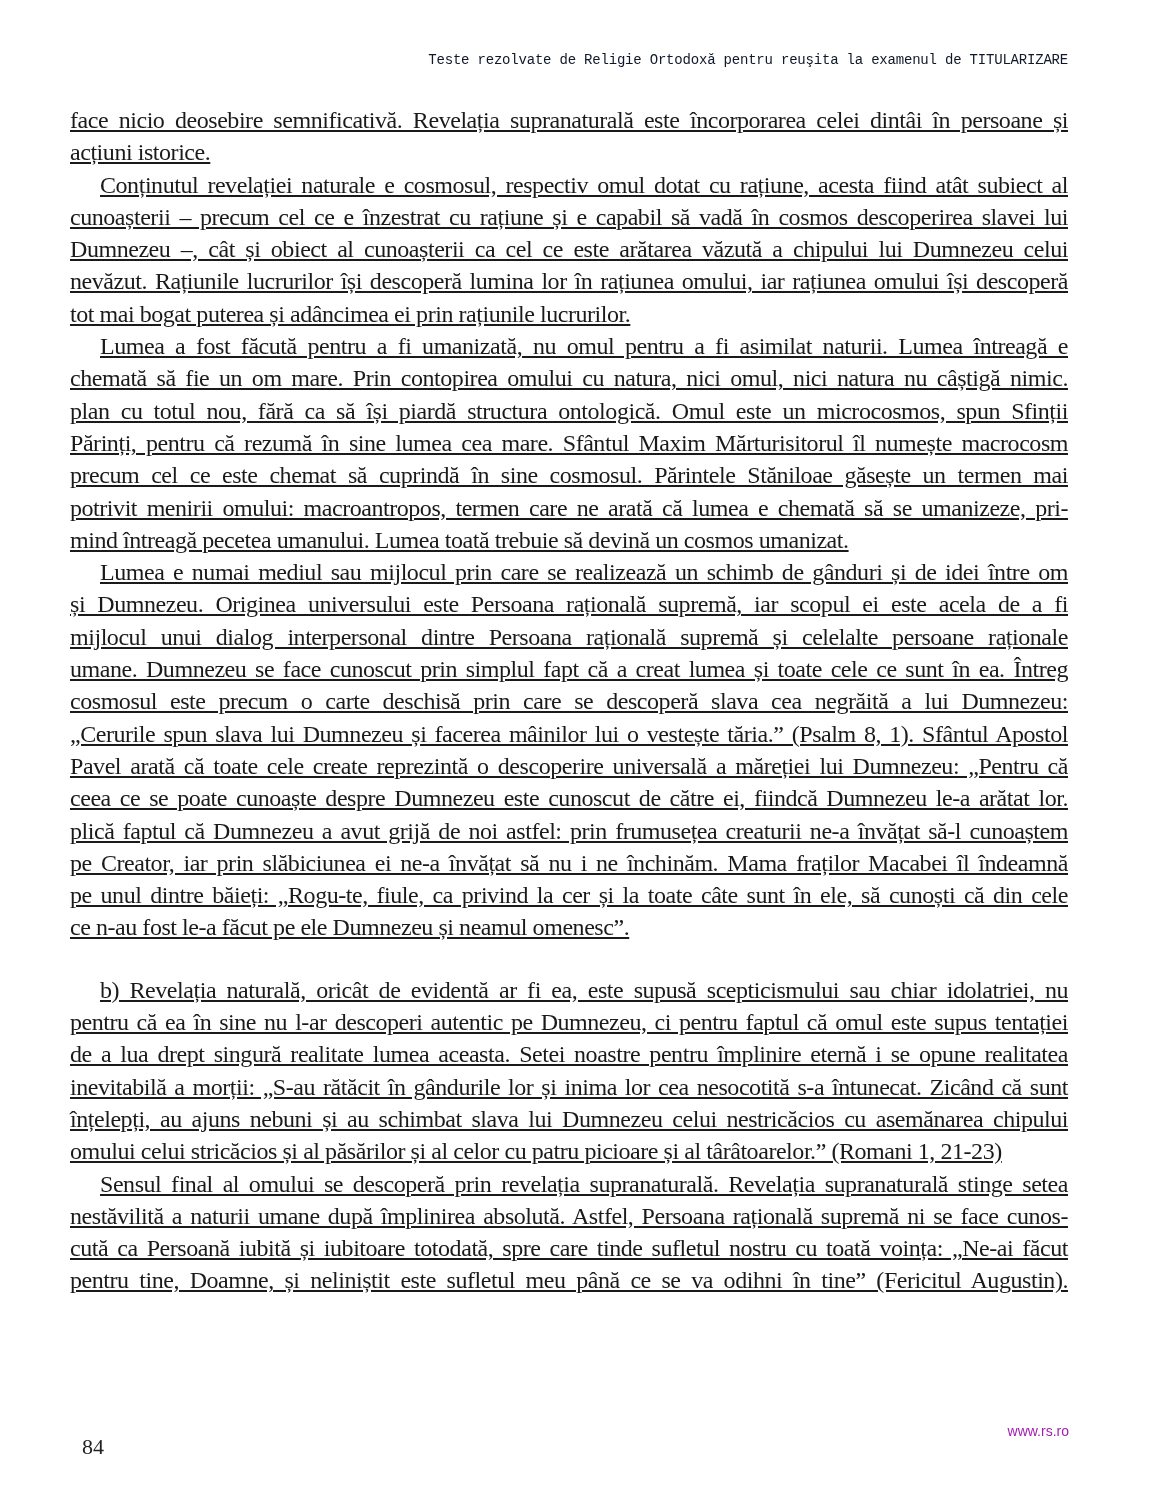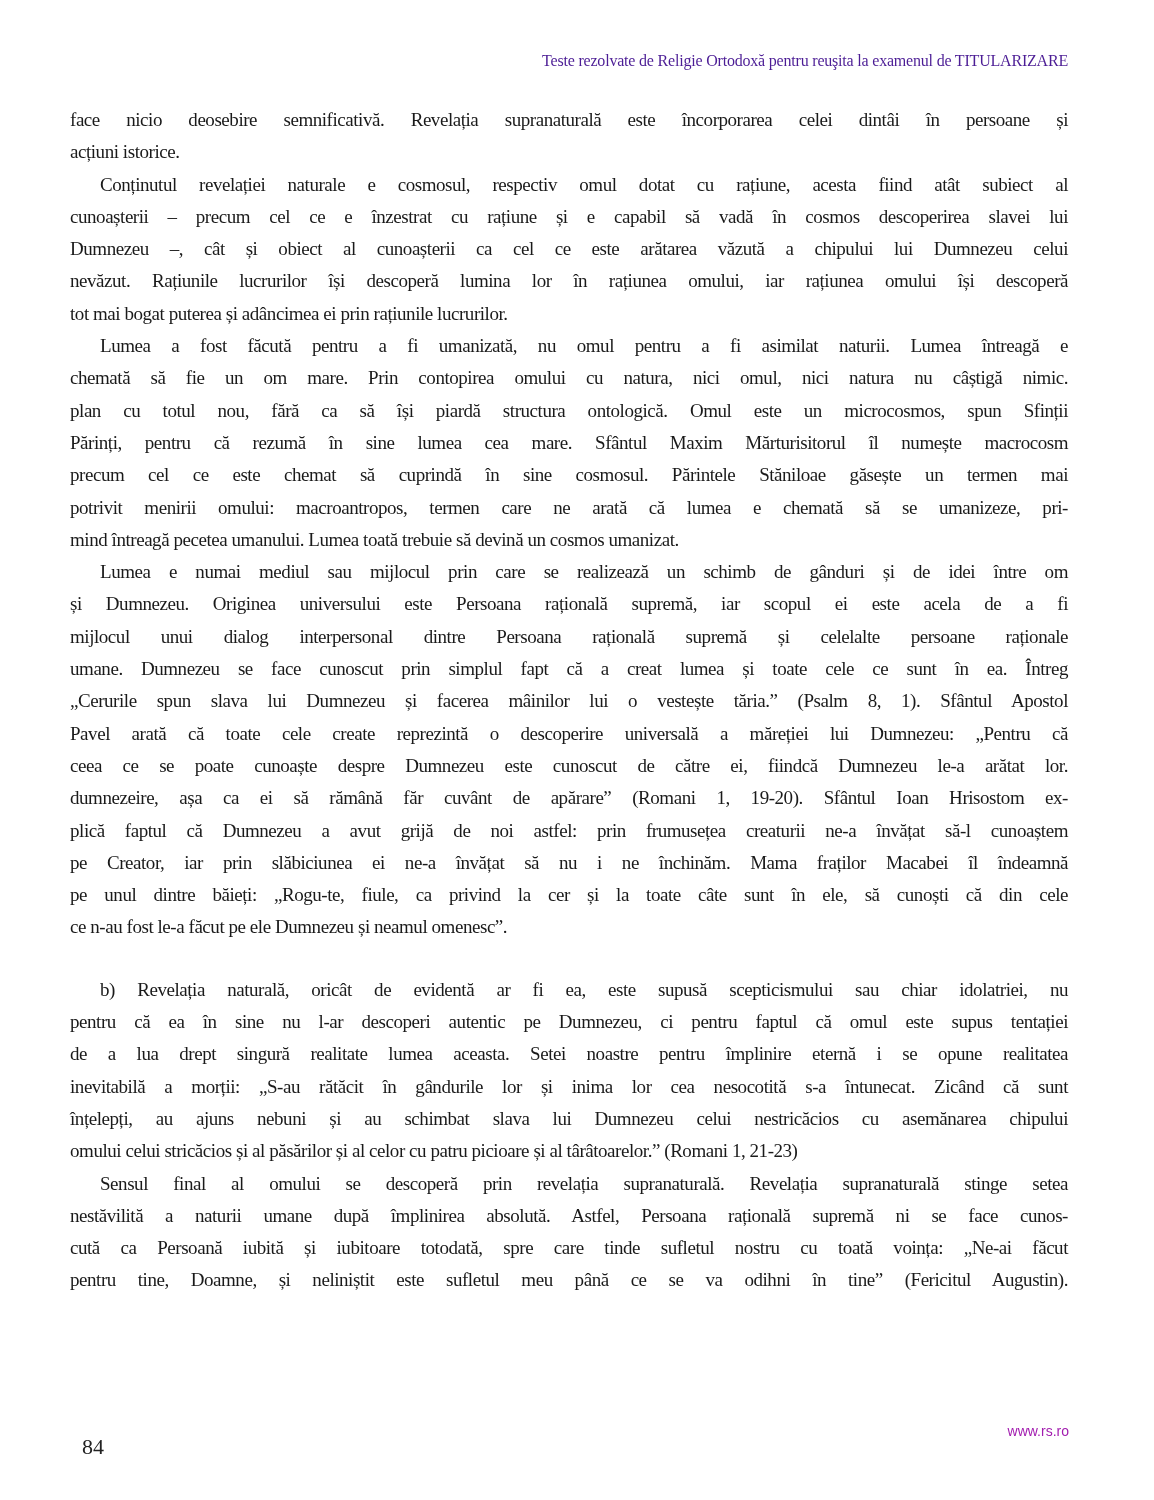--- a/index.html
+++ b/index.html
@@ -1,24 +1,24 @@
 <!DOCTYPE html>
 <html><head>
 <meta charset="utf-8">
 <style>
   html, body { margin: 0; padding: 0; background: #ffffff; }
   body { width: 1154px; height: 1500px; position: relative; overflow: hidden; color: #1a1a1a; }
   .running-header {
     position: absolute; top: 52px; right: 86px;
-    font-family: Liberation Serif, serif; font-size: 16px; color: #4c1d95;
+    font-family: Liberation Mono, monospace; font-size: 14px; color: #0f172a;
     letter-spacing: -0.2px; white-space: nowrap;
   }
   .body-text {
     position: absolute; left: 70px; top: 104px; width: 998px;
-    font-family: "Liberation Serif", serif; font-size: 19px; color: #1a1a1a;
+    font-family: "Liberation Serif", serif; font-size: 24px; color: #1a1a1a; text-decoration: underline;
   }
   .line {
     height: 32.3px; line-height: 32.3px; white-space: nowrap; overflow: visible;
     text-align: justify; text-align-last: justify; letter-spacing: -0.45px;
   }
   .line.last { text-align-last: left; }
   .line.indent { padding-left: 30px; }
   .gap { height: 30px; }
   .page-number {
     position: absolute; left: 82px; top: 1434px;
@@ -57,24 +57,24 @@
     <div class="line">precum cel ce este chemat să cuprindă în sine cosmosul. Părintele Stăniloae găsește un termen mai</div>
     <div class="line">potrivit menirii omului: macroantropos, termen care ne arată că lumea e chemată să se umanizeze, pri-</div>
     <div class="line last">mind întreagă pecetea umanului. Lumea toată trebuie să devină un cosmos umanizat.</div>
   </div>
 
   <div>
     <div class="line indent">Lumea e numai mediul sau mijlocul prin care se realizează un schimb de gânduri și de idei între om</div>
     <div class="line">și Dumnezeu. Originea universului este Persoana rațională supremă, iar scopul ei este acela de a fi</div>
     <div class="line">mijlocul unui dialog interpersonal dintre Persoana rațională supremă și celelalte persoane raționale</div>
     <div class="line">umane. Dumnezeu se face cunoscut prin simplul fapt că a creat lumea și toate cele ce sunt în ea. Întreg</div>
+    <div class="line">cosmosul este precum o carte deschisă prin care se descoperă slava cea negrăită a lui Dumnezeu:</div>
     <div class="line">„Cerurile spun slava lui Dumnezeu și facerea mâinilor lui o vestește tăria.” (Psalm 8, 1). Sfântul Apostol</div>
     <div class="line">Pavel arată că toate cele create reprezintă o descoperire universală a măreției lui Dumnezeu: „Pentru că</div>
     <div class="line">ceea ce se poate cunoaște despre Dumnezeu este cunoscut de către ei, fiindcă Dumnezeu le-a arătat lor.</div>
-    <div class="line">dumnezeire, așa ca ei să rămână făr cuvânt de apărare” (Romani 1, 19-20). Sfântul Ioan Hrisostom ex-</div>
     <div class="line">plică faptul că Dumnezeu a avut grijă de noi astfel: prin frumusețea creaturii ne-a învățat să-l cunoaștem</div>
     <div class="line">pe Creator, iar prin slăbiciunea ei ne-a învățat să nu i ne închinăm. Mama fraților Macabei îl îndeamnă</div>
     <div class="line">pe unul dintre băieți: „Rogu-te, fiule, ca privind la cer și la toate câte sunt în ele, să cunoști că din cele</div>
     <div class="line last">ce n-au fost le-a făcut pe ele Dumnezeu și neamul omenesc”.</div>
   </div>
   <div class="gap"></div>
 
   <div>
     <div class="line indent">b) Revelația naturală, oricât de evidentă ar fi ea, este supusă scepticismului sau chiar idolatriei, nu</div>
     <div class="line">pentru că ea în sine nu l-ar descoperi autentic pe Dumnezeu, ci pentru faptul că omul este supus tentației</div>

